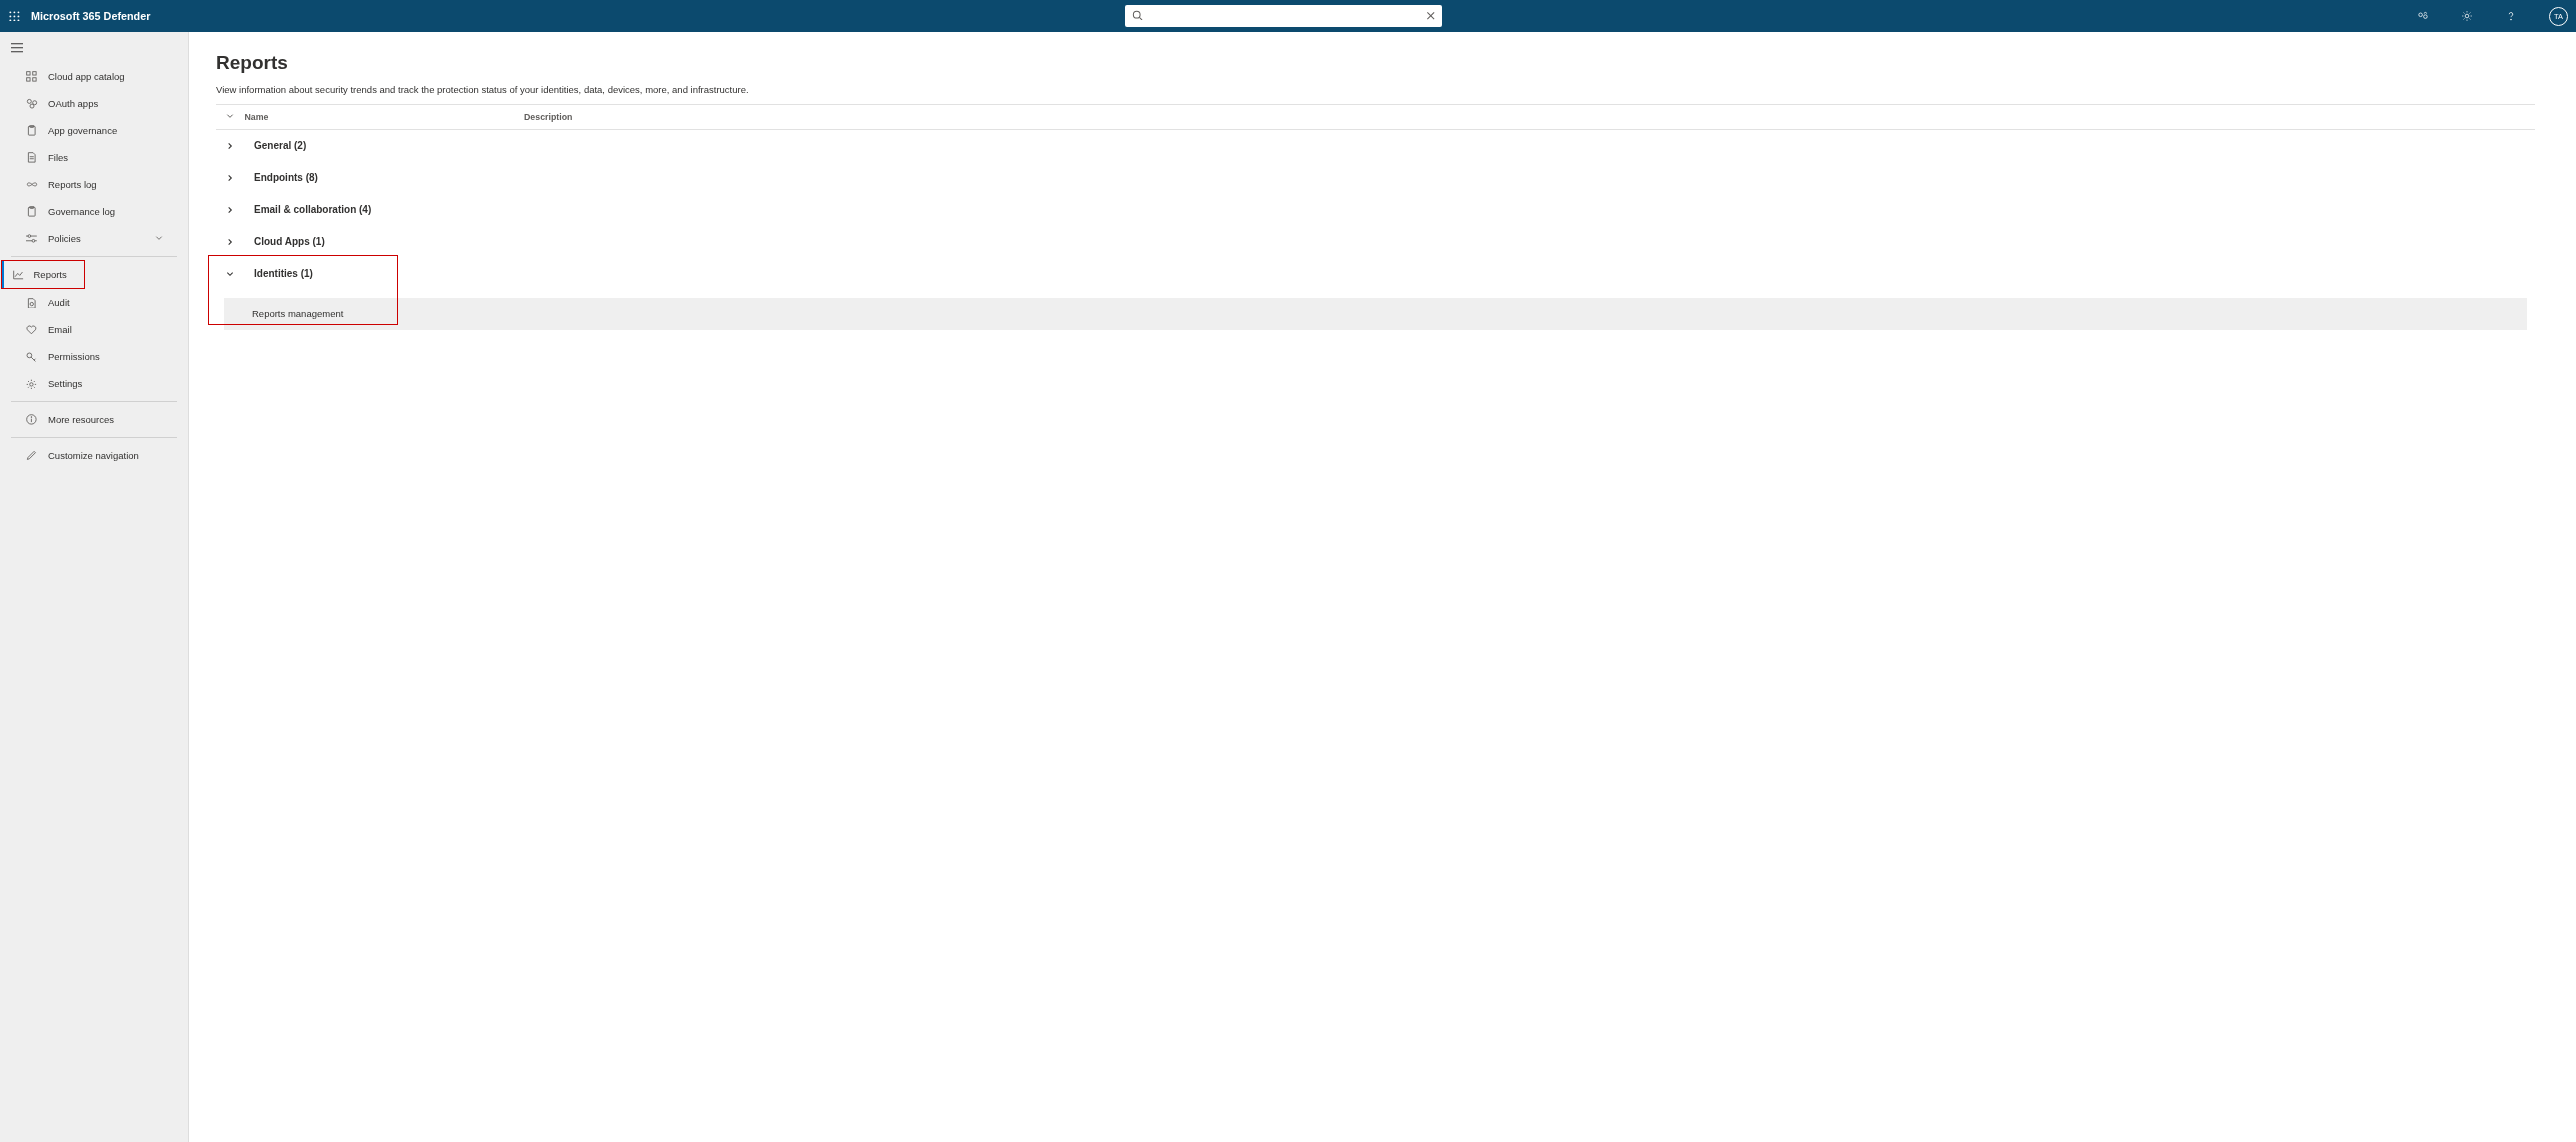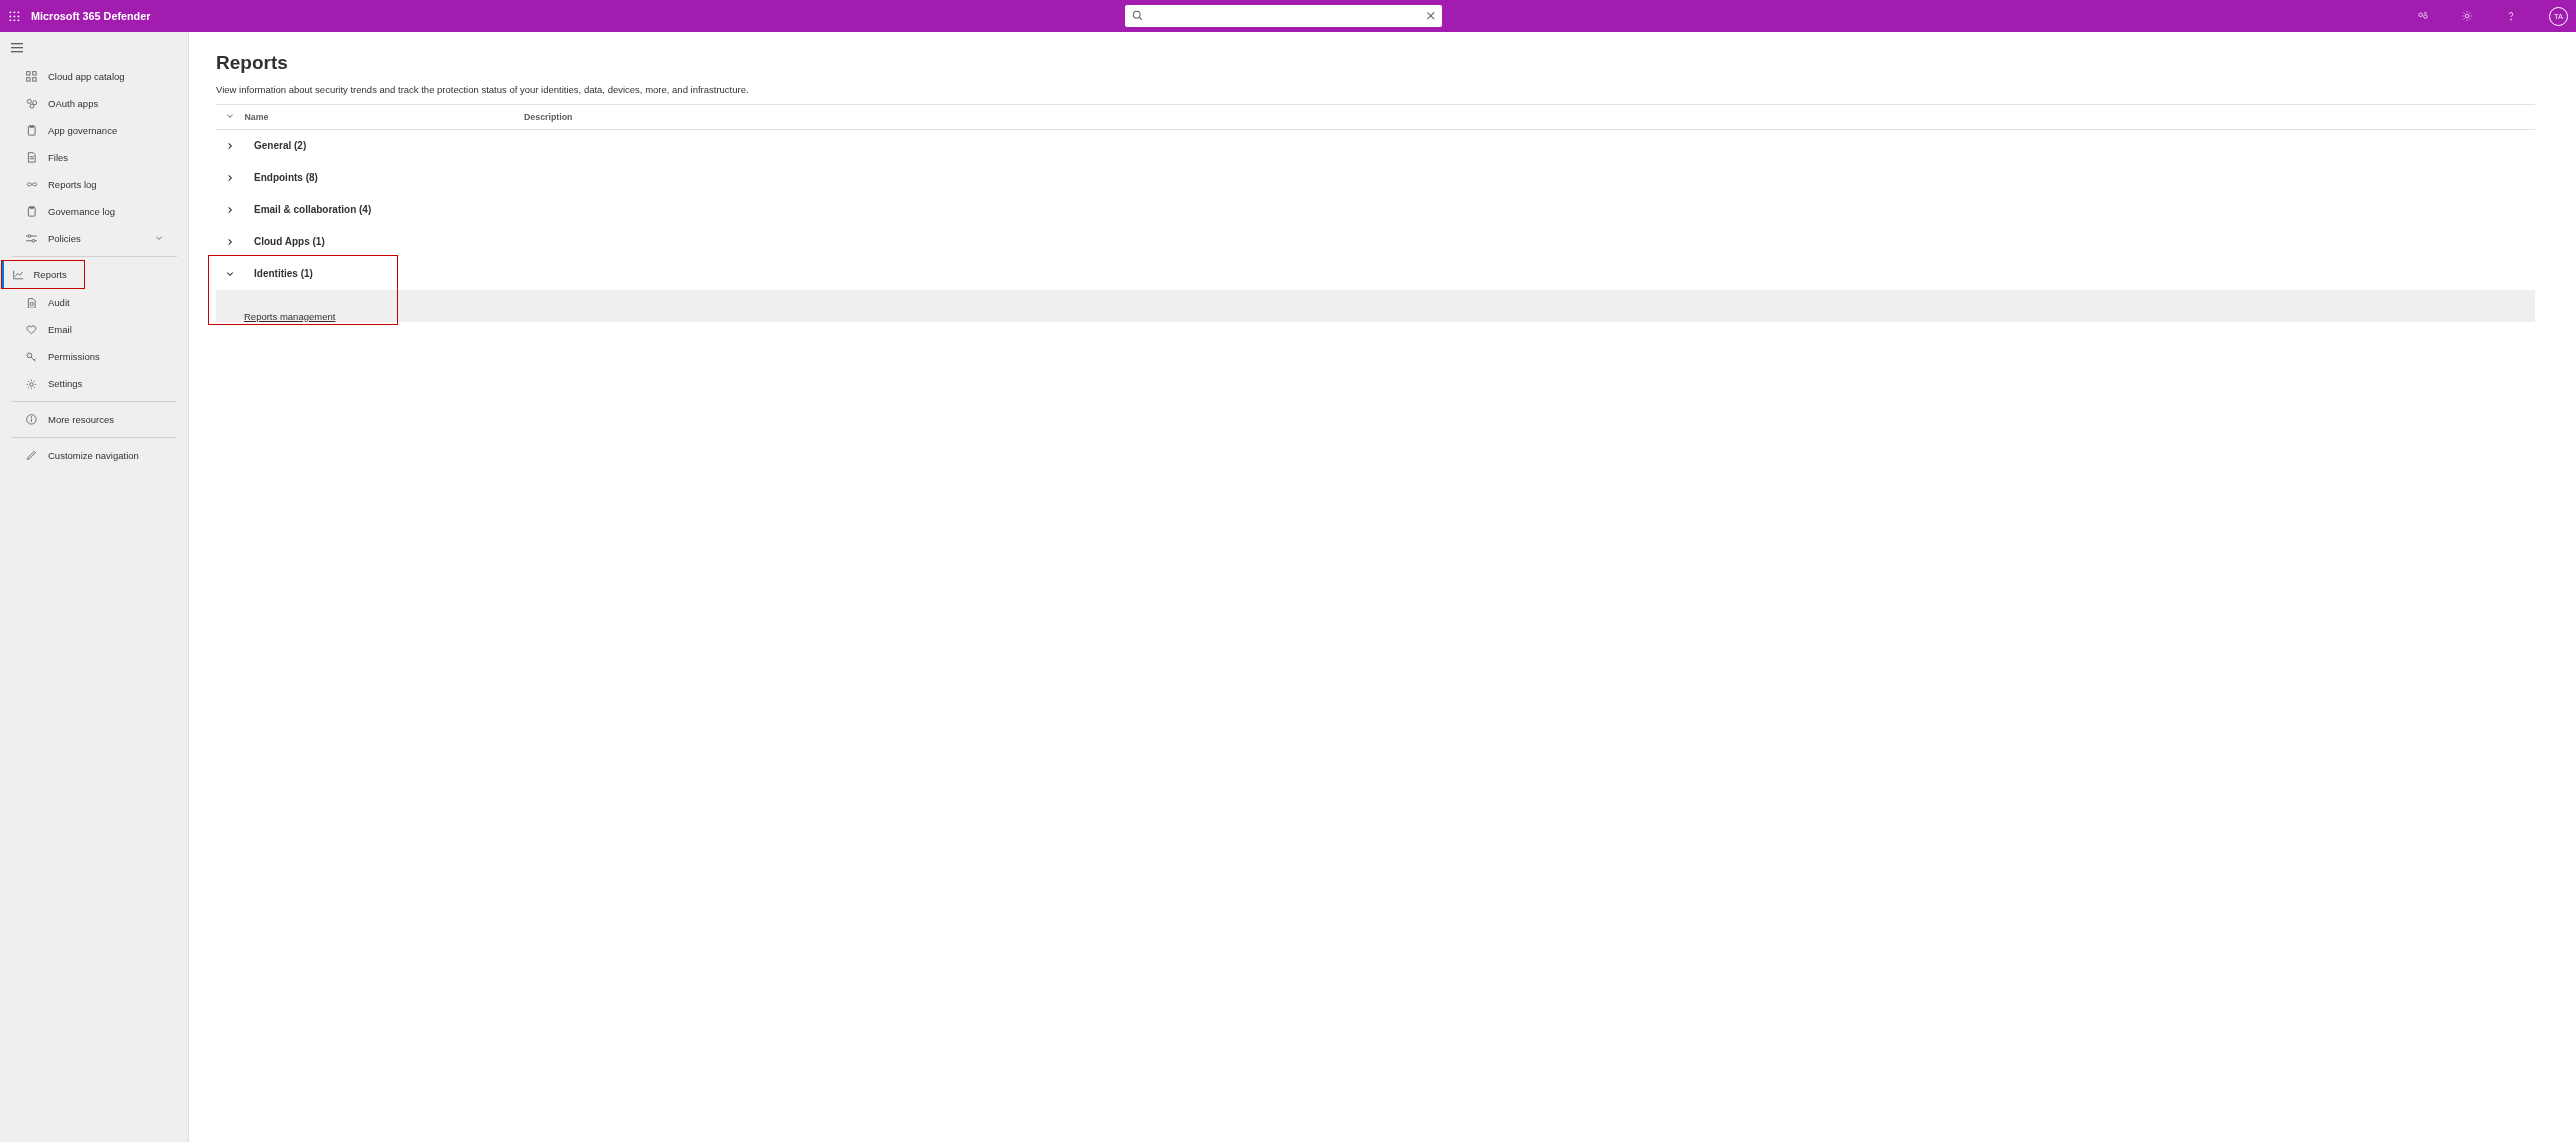--- a/index.html
+++ b/index.html
@@ -7,21 +7,21 @@
     margin: 0;
     padding: 0;
     font-family: "Segoe UI", Tahoma, Geneva, sans-serif;
   }
   body {
     background: #f5f5f5;
   }
   
   .top-bar {
     height: 32px;
-    background: #a21caf;
+    background: #0c4a6e;
     display: flex;
     align-items: center;
     color: #fff;
     padding: 0 8px;
     gap: 9.5px;
   }
   .top-bar .waffle-icon {
     width: 13.5px;
     height: 13.5px;
     display: flex;
@@ -183,29 +183,28 @@
   }
   .group-row .chev-col {
     width: 19px;
     padding-left: 9.5px;
     display:flex;
     align-items:center;
   }
   .group-row.expanded .chev-col svg { transform: rotate(0deg); }
   .sub-row {
     display: flex;
-    align-items: flex-end;
+    align-items: center;
     height: 32px;
     background: #efefef;
-    margin: 0;
+    margin: 8px;
     padding-left: 28px;
     font-size: 9.5px;
     color: #323130;
     cursor: pointer;
-    text-decoration: underline;
   }
   .sub-row .name-col { flex: 0 0 261px; }
   .sub-row .desc-col { flex: 1; color: #605e5c;}
   .identities-block {
     position: relative;
   }
   .identities-block .red-outline {
     position: absolute;
     top: -2.7px;
     left: -8px;

